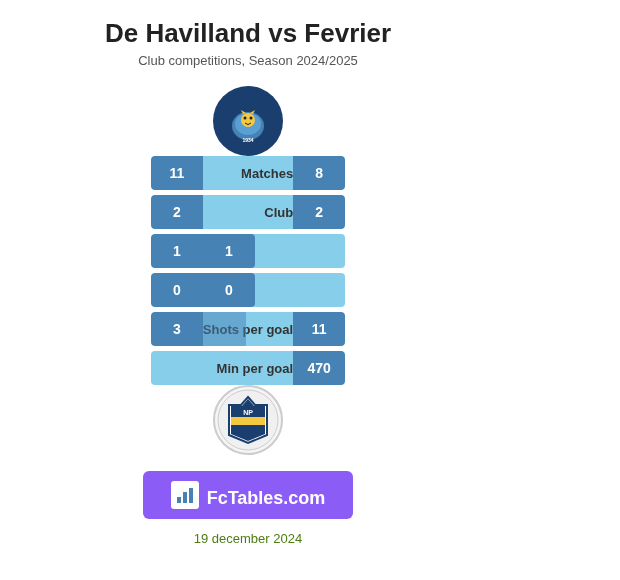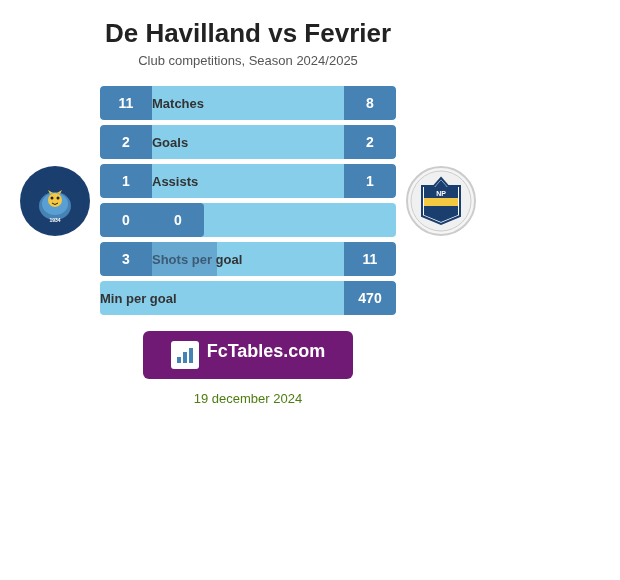--- a/index.html
+++ b/index.html
@@ -26,21 +26,21 @@
       margin-bottom: 4px;
     }
     .subtitle {
       font-size: 13px;
       color: #555;
       text-align: right;
       margin-bottom: 18px;
     }
     .main-content {
       display: flex;
-      flex-direction: row;
+      flex-direction: column;
       align-items: center;
       width: 100%;
       gap: 0;
     }
     .logo-left, .logo-right {
       width: 90px;
       display: flex;
       flex-direction: column;
       align-items: center;
       flex-shrink: 0;
@@ -89,21 +89,21 @@
       text-align: center;
       height: 100%;
       display: flex;
       align-items: center;
       justify-content: center;
       border-radius: 4px 0 0 4px;
       flex-shrink: 0;
     }
     .stat-label {
       flex: 1;
-      text-align: left;
+      text-align: right;
       font-weight: bold;
       font-size: 13px;
       color: #333;
     }
     .stat-val-right {
       width: 52px;
       background: #4682b4;
       color: #fff;
       font-weight: bold;
       font-size: 14px;
@@ -122,25 +122,25 @@
     .shots-fill-left {
       position: absolute;
       left: 52px;
       top: 0;
       height: 100%;
       background: #4682b4;
       opacity: 0.5;
     }
     .fctables-banner {
       margin-top: 16px;
-      background: #701a75;
+      background: #8b5cf6;
       border-radius: 6px;
       padding: 10px 28px;
       display: flex;
-      align-items: flex-start;
+      align-items: flex-end;
       gap: 8px;
     }
     .fctables-icon {
       width: 28px;
       height: 28px;
       background: #fff;
       border-radius: 3px;
       display: flex;
       align-items: center;
       justify-content: center;
@@ -188,26 +188,25 @@
     </div>
 
     <div class="stats-panel" id="stats-container">
     <div class="stat-row">
           <div class="stat-val-left">11</div>
           <div class="stat-label">Matches</div>
           <div class="stat-val-right">8</div>
         </div>
         <div class="stat-row">
           <div class="stat-val-left">2</div>
-          <div class="stat-label">Goals</div>
+          <div class="stat-label">Club</div>
           <div class="stat-val-right">2</div>
         </div>
         <div class="stat-row">
           <div class="stat-val-left">1</div>
-          <div class="stat-label">Assists</div>
           <div class="stat-val-right">1</div>
         </div>
         <div class="stat-row">
           <div class="stat-val-left">0</div>
           <div class="stat-val-right">0</div>
         </div>
         <div class="stat-row shots">
           <div class="shots-fill-left" style="width: 22%;"></div>
           <div class="stat-val-left">3</div>
           <div class="stat-label">Shots per goal</div>

